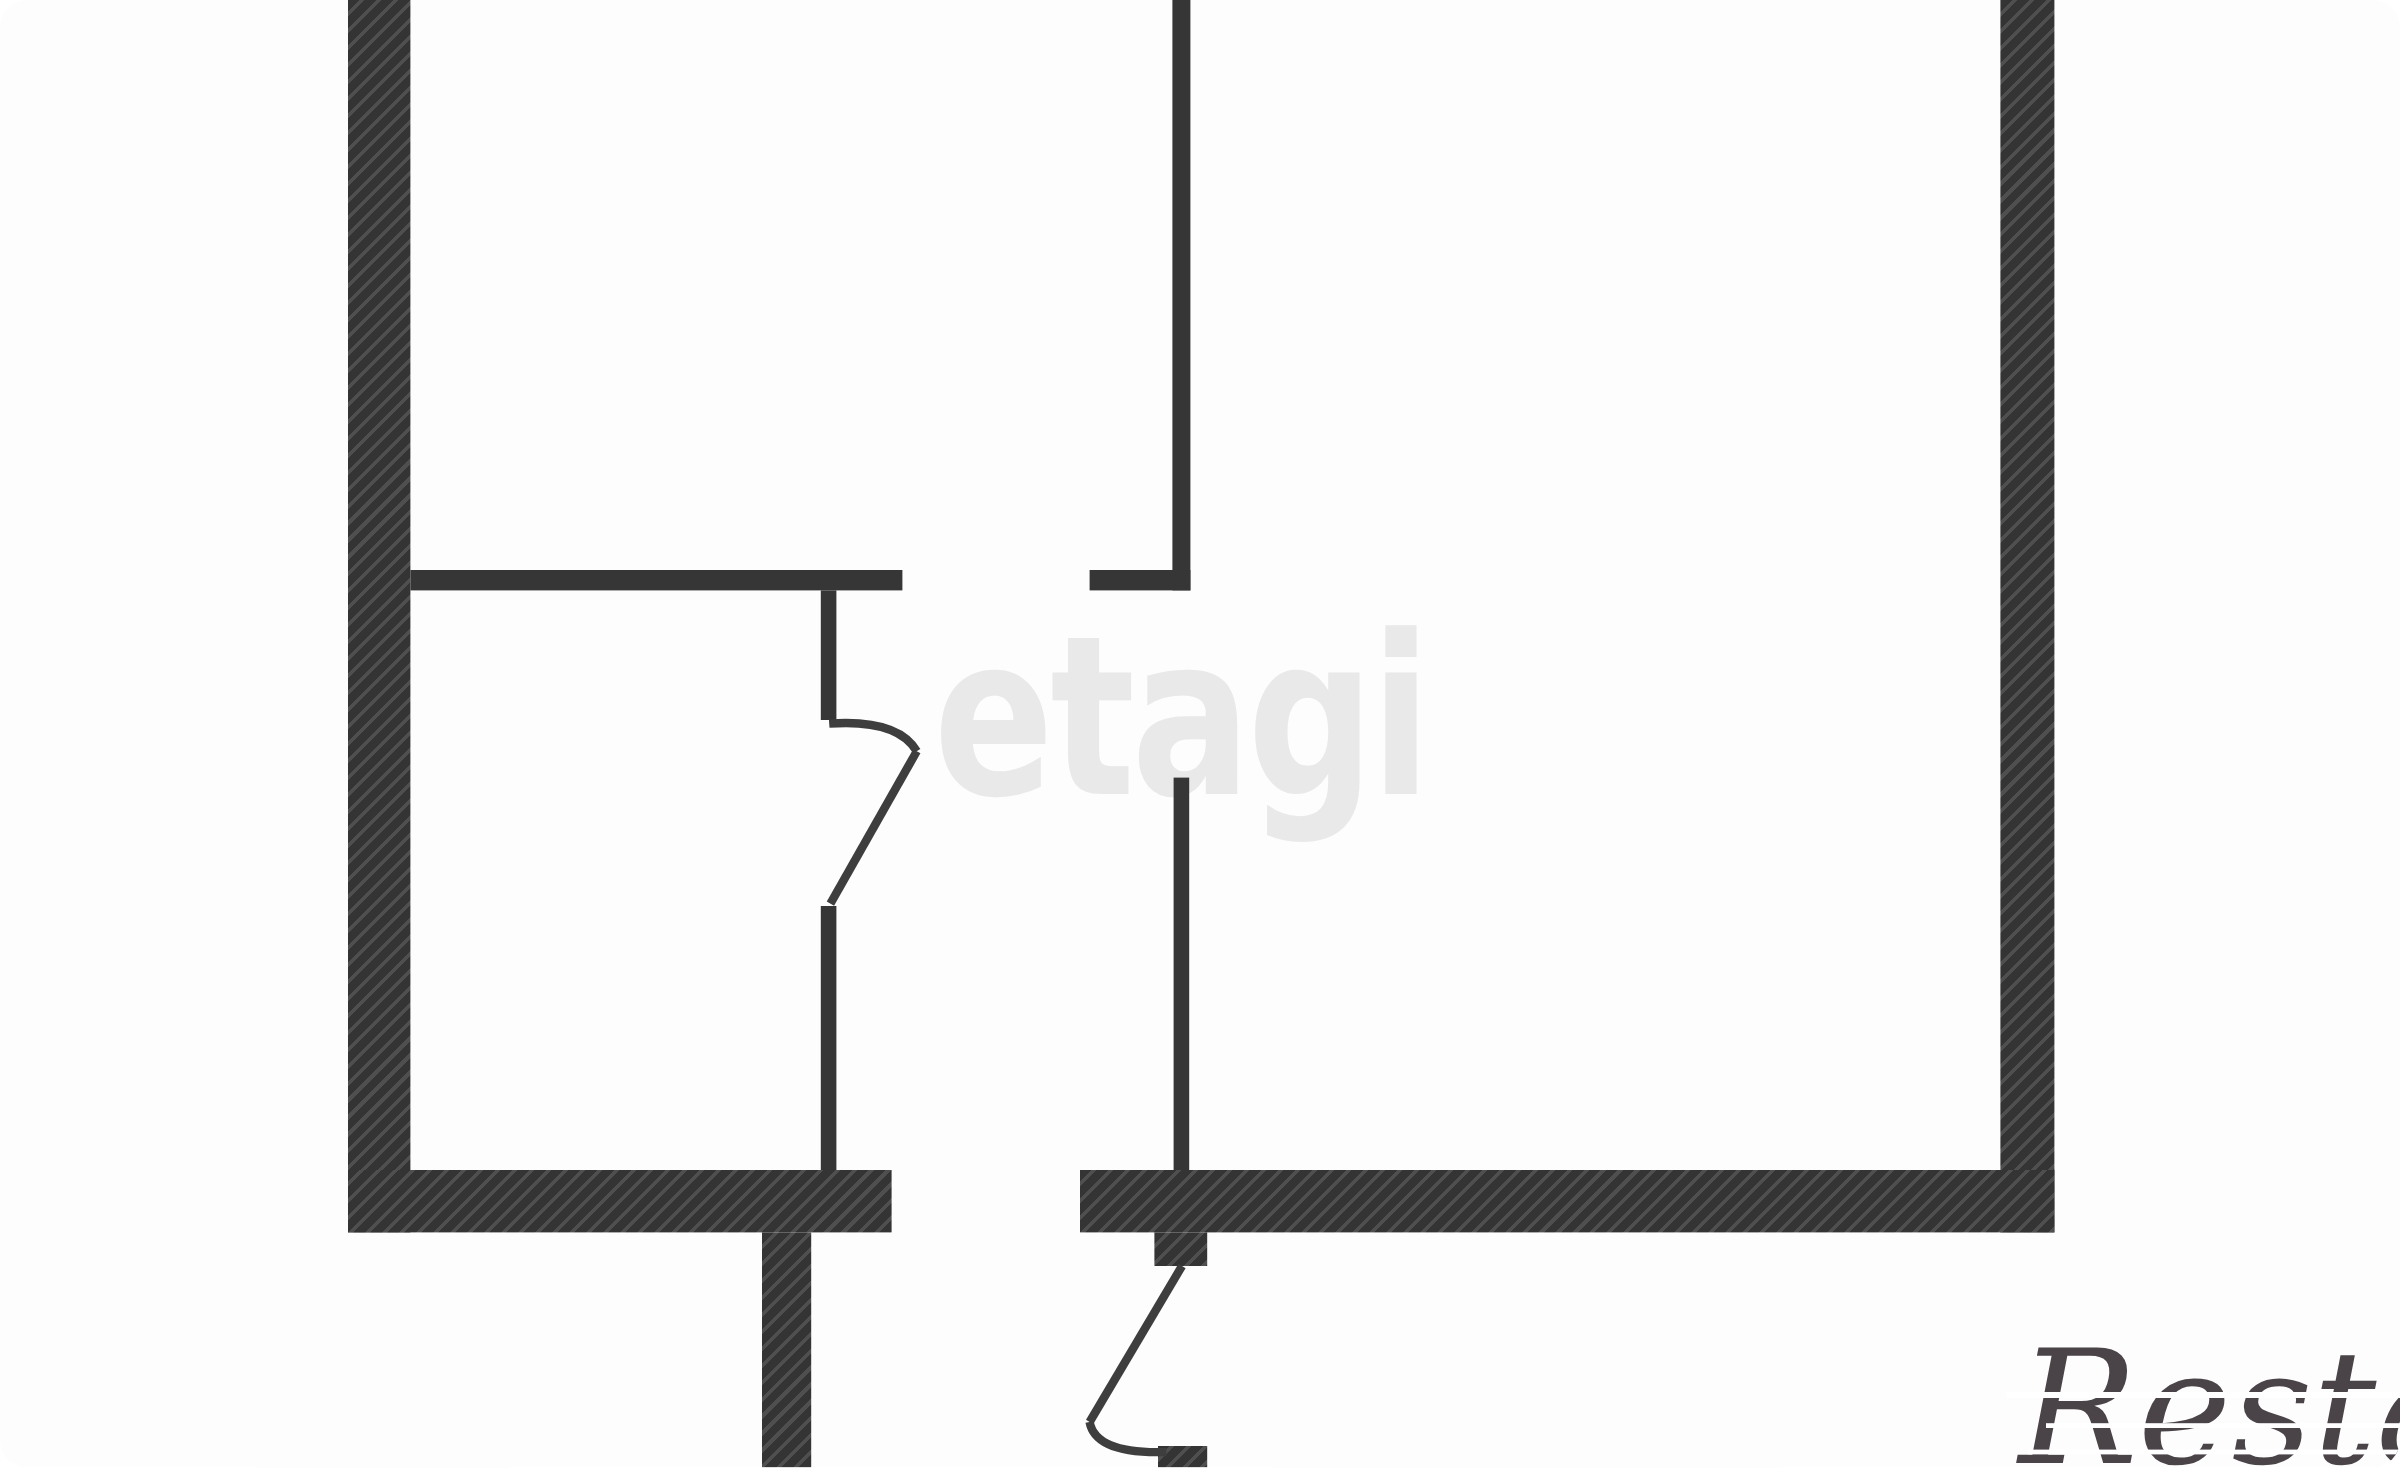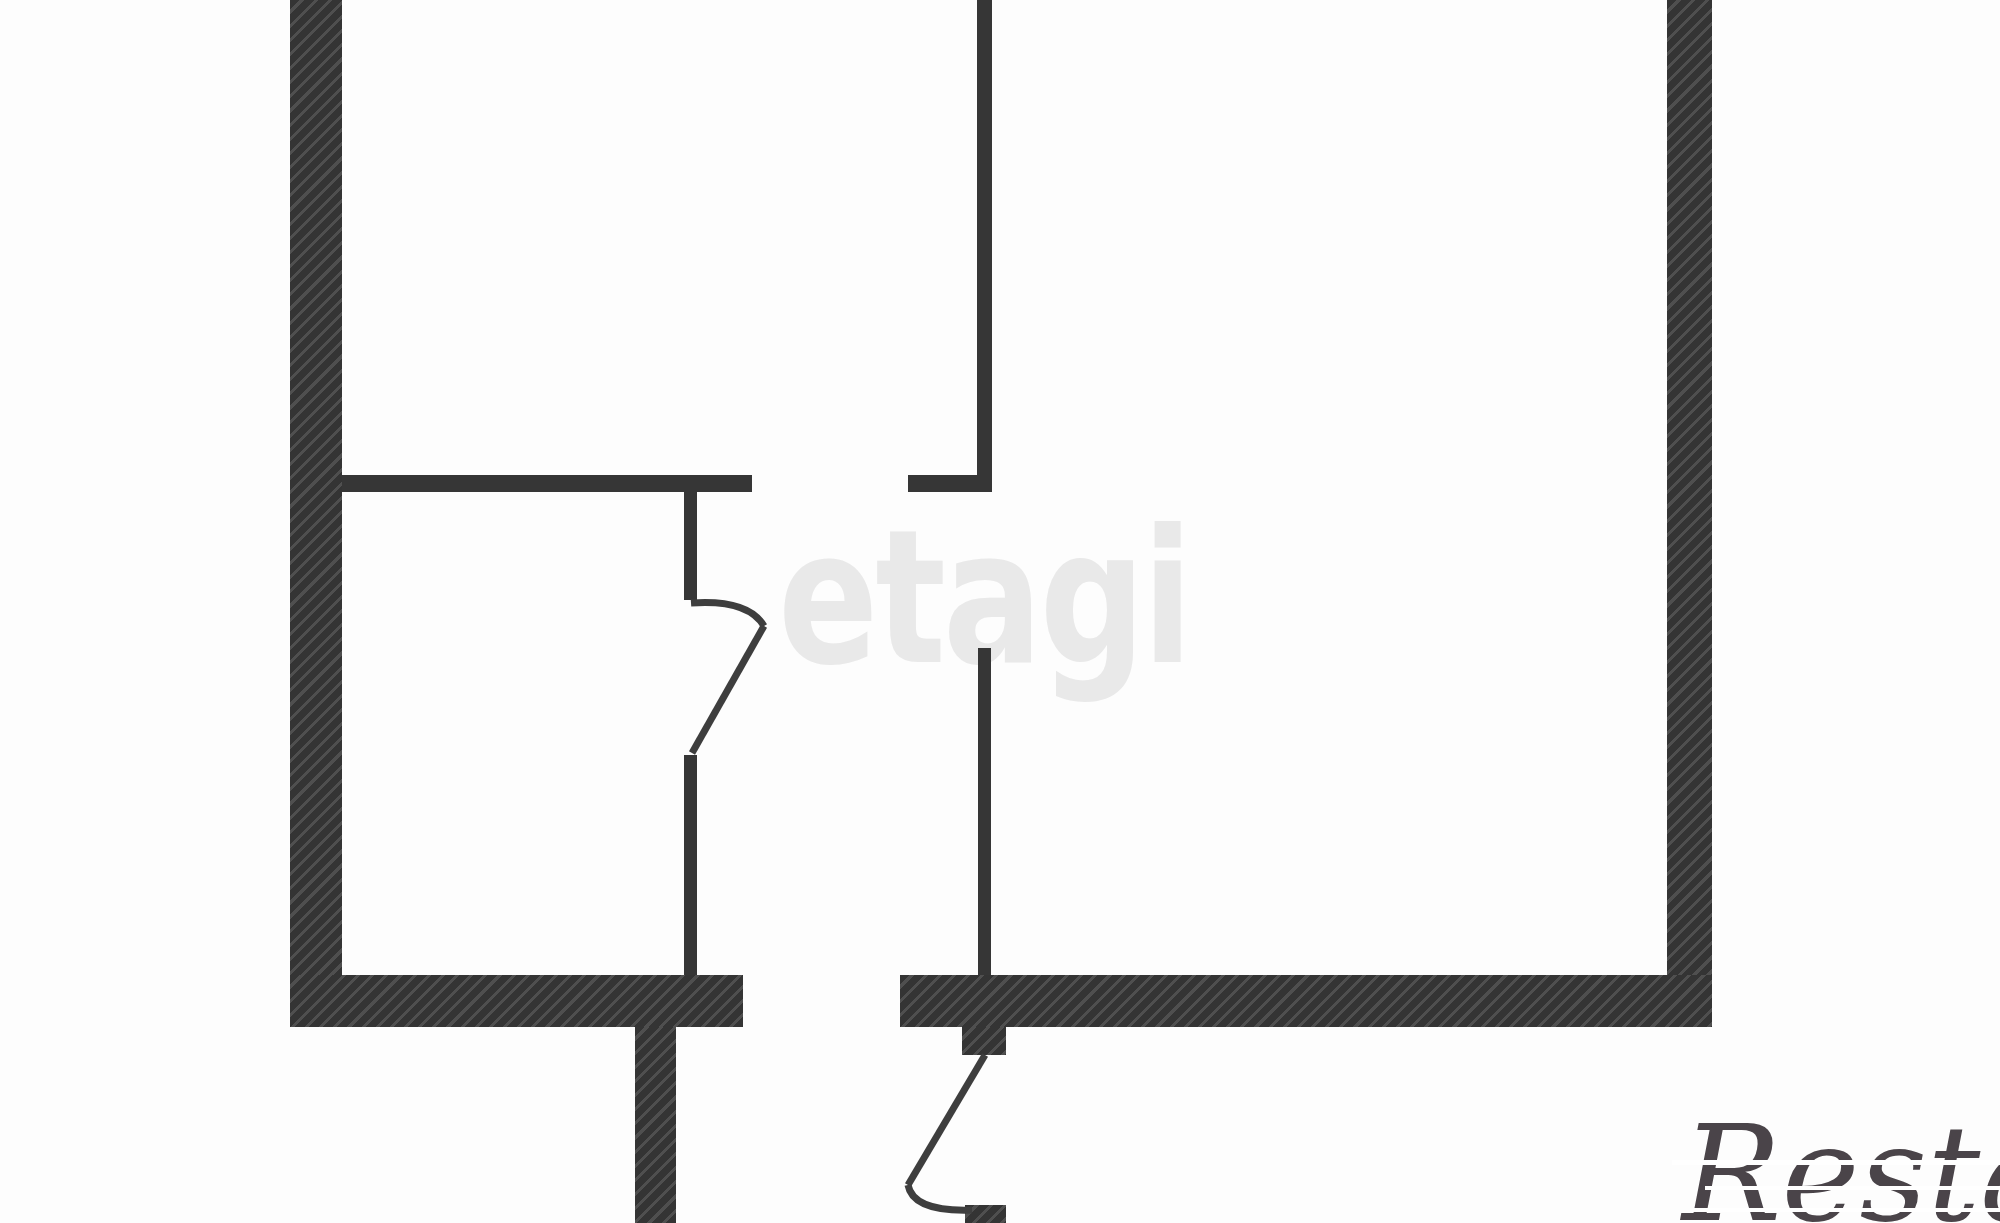--- a/index.html
+++ b/index.html
@@ -6,20 +6,21 @@
     margin: 0;
     padding: 0;
     background: #ffffff;
   }
   .stage {
     position: relative;
     width: 2000px;
     height: 1223px;
     overflow: hidden;
     font-family: "DejaVu Sans", sans-serif;
+    border-radius: 23px;
   }
   .layer {
     position: absolute;
     left: 0; top: 0;
     width: 100%; height: 100%;
   }
   .wall {
     position: absolute;
   }
   .wm-center {

